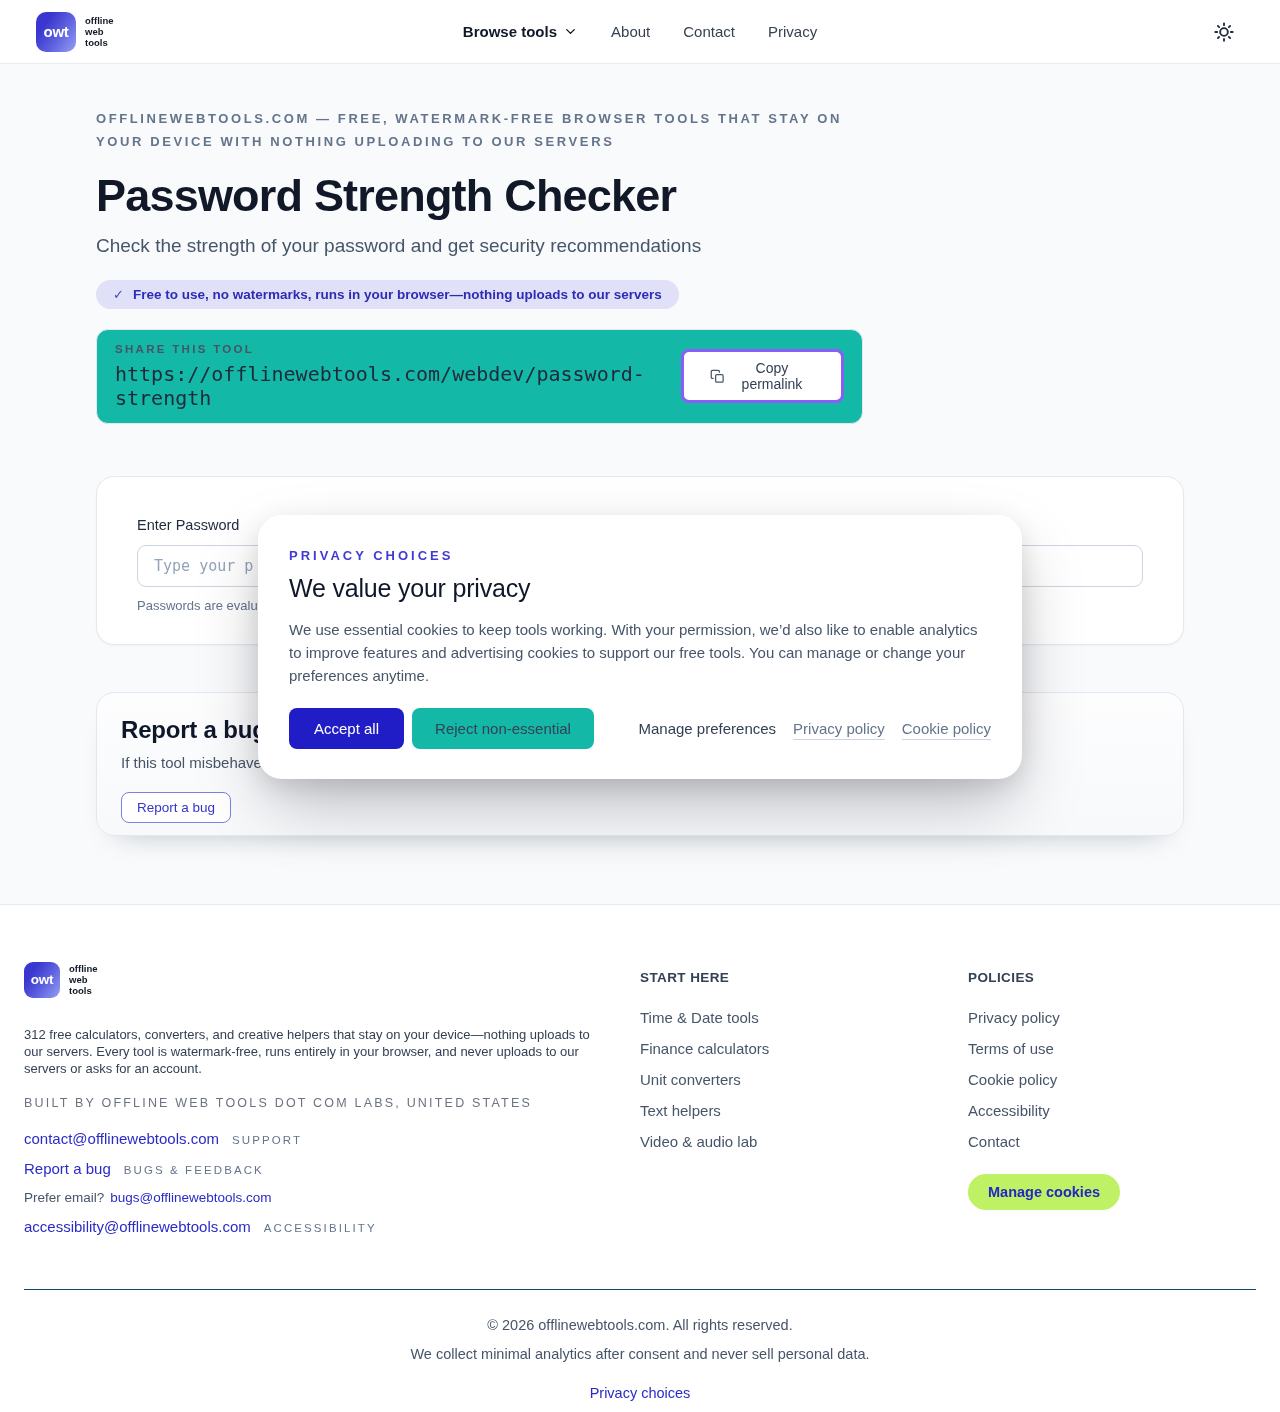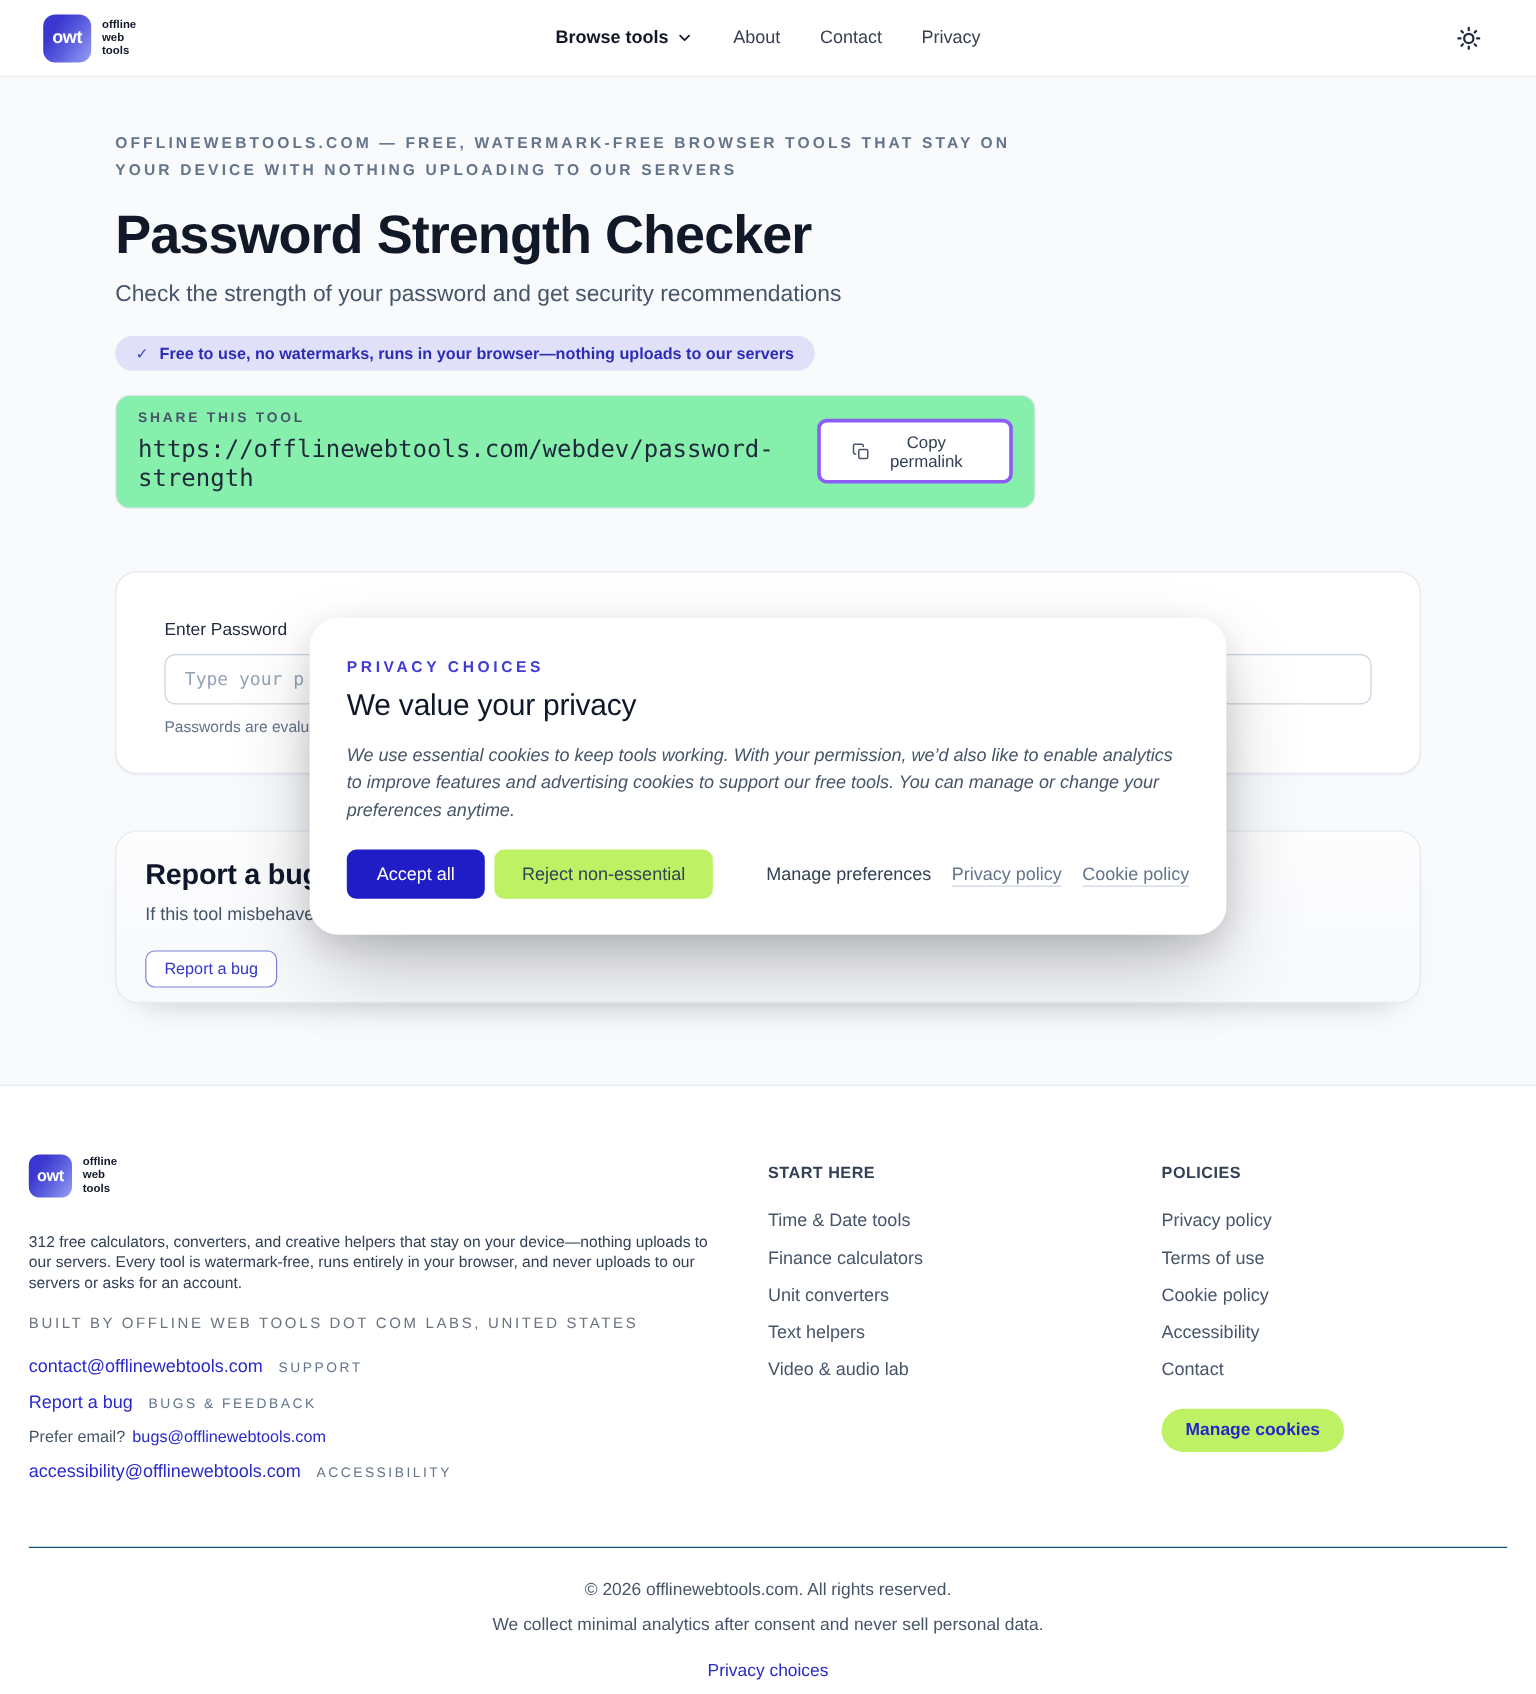--- a/index.html
+++ b/index.html
@@ -38,21 +38,21 @@
   }
   h1.page-title { margin-top:16px; font-size:45px; letter-spacing:-.8px; color:#111827; }
   .subtitle { margin-top:13px; font-size:19px; color:#475569; }
   .badge {
     display:inline-flex; align-items:center; gap:9px; margin-top:23px;
     background:#e0e1f9; color:#2d2cb5; font-size:13.5px; font-weight:bold;
     height:29px; padding:0 17px; border-radius:9999px;
   }
   .badge .check { color:#3f49c2; font-weight:normal; font-size:13px; }
   .share-card {
-    margin-top:20px; width:767px; background:#86efac; border:1px solid #e2e8f0;
+    margin-top:20px; width:767px; background:#14b8a6; border:1px solid #e2e8f0;
     border-radius:12px; padding:13px 18px 13px 18px;
     display:flex; align-items:center; justify-content:space-between;
   }
   .share-label { font-size:11.5px; font-weight:bold; letter-spacing:2.3px; color:#475569; }
   .share-url { margin-top:7px; font-family:"DejaVu Sans Mono", monospace; font-size:20px; color:#1e293b; }
   .copy-btn {
     display:flex; align-items:center; gap:4px; background:#ffffff;
     border:3px solid #8b5cf6; border-radius:8px; padding:8px 26px;
     font-size:14px; color:#334155; cursor:pointer; font-family:inherit;
   }
@@ -83,28 +83,28 @@
   }
   
   .modal {
     position:absolute; top:515px; left:50%; transform:translateX(-50%);
     width:764px; background:#ffffff; border-radius:24px; padding:33px 31px 30px;
     box-shadow:0 30px 70px -10px rgba(2,6,23,.28), 0 8px 24px rgba(2,6,23,.10);
     z-index:50;
   }
   .modal-eyebrow { font-size:13px; font-weight:bold; letter-spacing:3px; color:#403bd4; }
   .modal-title { margin-top:11px; font-size:25px; color:#0f172a; letter-spacing:-.2px; }
-  .modal-body { margin-top:16px; width:700px; font-size:15px; line-height:1.52; color:#475569;font-style:italic; }
+  .modal-body { margin-top:16px; width:700px; font-size:15px; line-height:1.52; color:#475569; }
   .modal-actions { margin-top:21px; display:flex; align-items:center; }
   .btn-accept {
     background:#211dc6; color:#ffffff; border:none; border-radius:8px;
     padding:12px 25px; font-size:15px; cursor:pointer; font-family:inherit;
   }
   .btn-reject {
-    margin-left:8px; background:#bef264; color:#334155; border:none; border-radius:8px;
+    margin-left:8px; background:#14b8a6; color:#334155; border:none; border-radius:8px;
     padding:12px 23px; font-size:15px; cursor:pointer; font-family:inherit;
   }
   .modal-links { margin-left:auto; display:flex; align-items:center; gap:17px; }
   .modal-link { font-size:15px; color:#64748b; text-decoration:underline; text-decoration-color:#cbd5e1; text-underline-offset:5px; cursor:pointer; }
   .modal-link.strong { color:#334155; text-decoration:none; }
   
   .footer { background:#ffffff; padding:57px 24px 0; }
   .footer-cols { display:flex; }
   .fcol-about { width:616px; flex-shrink:0; }
   .fcol-start { width:328px; flex-shrink:0; }

